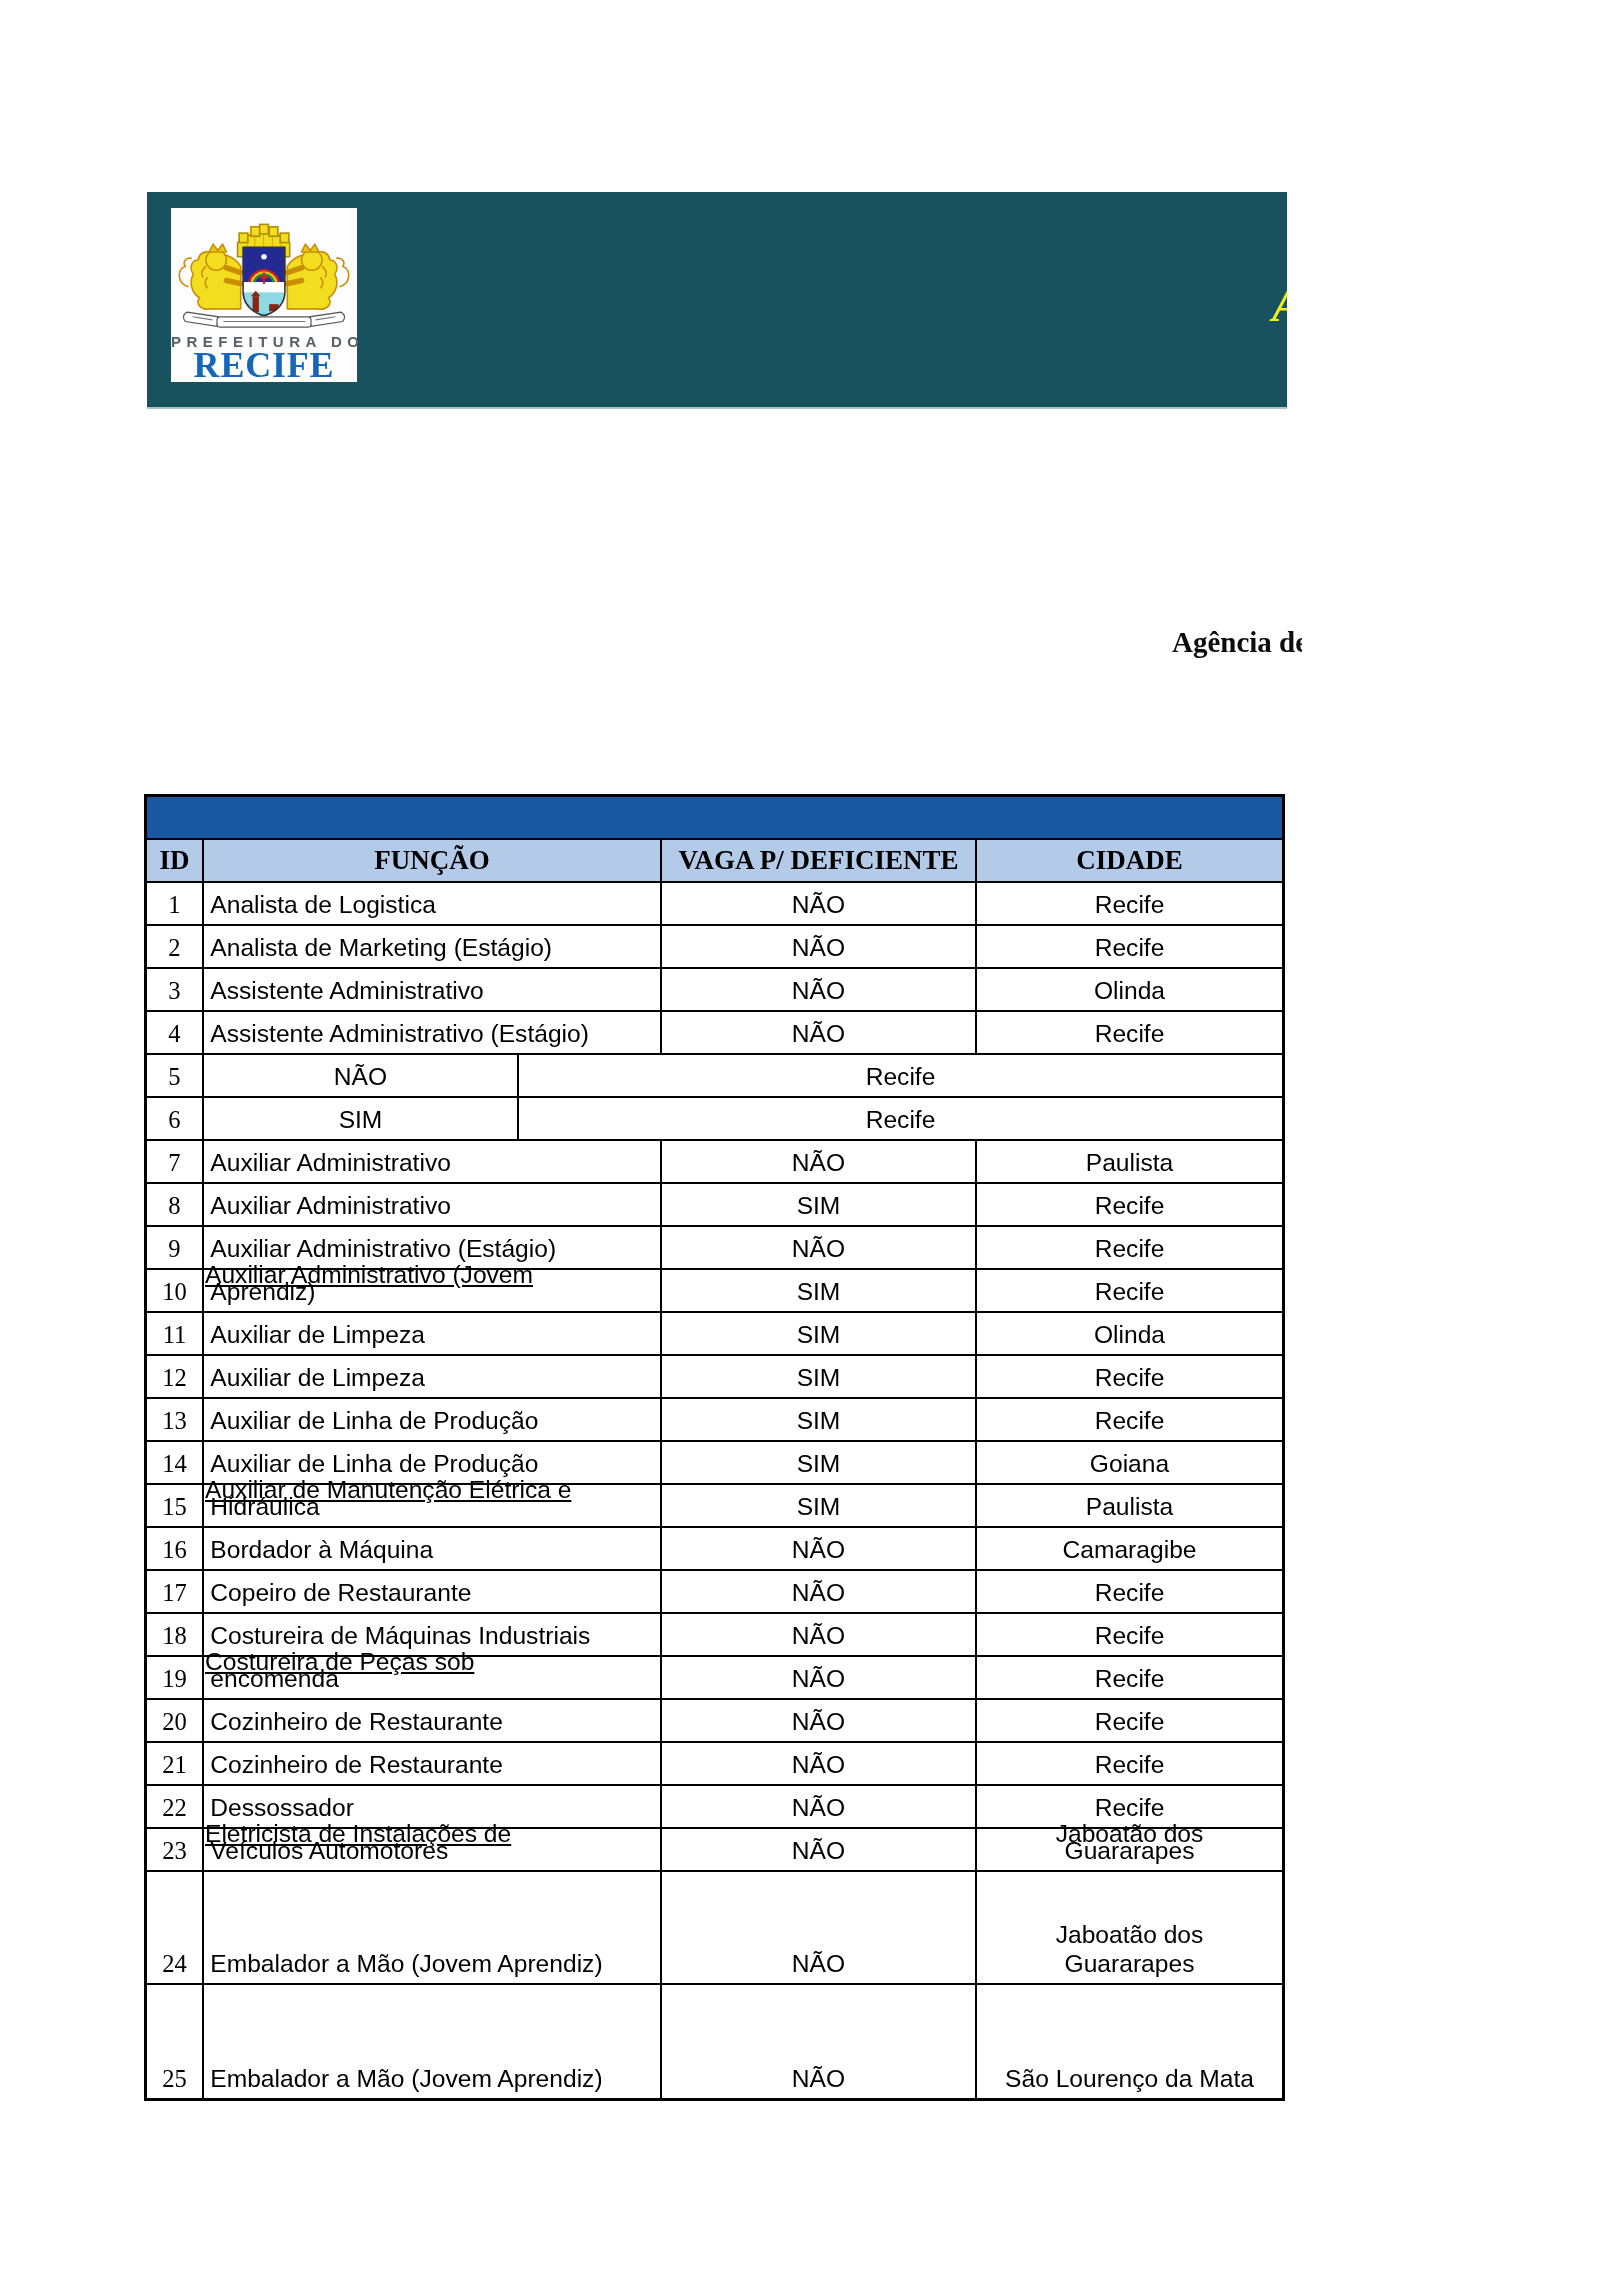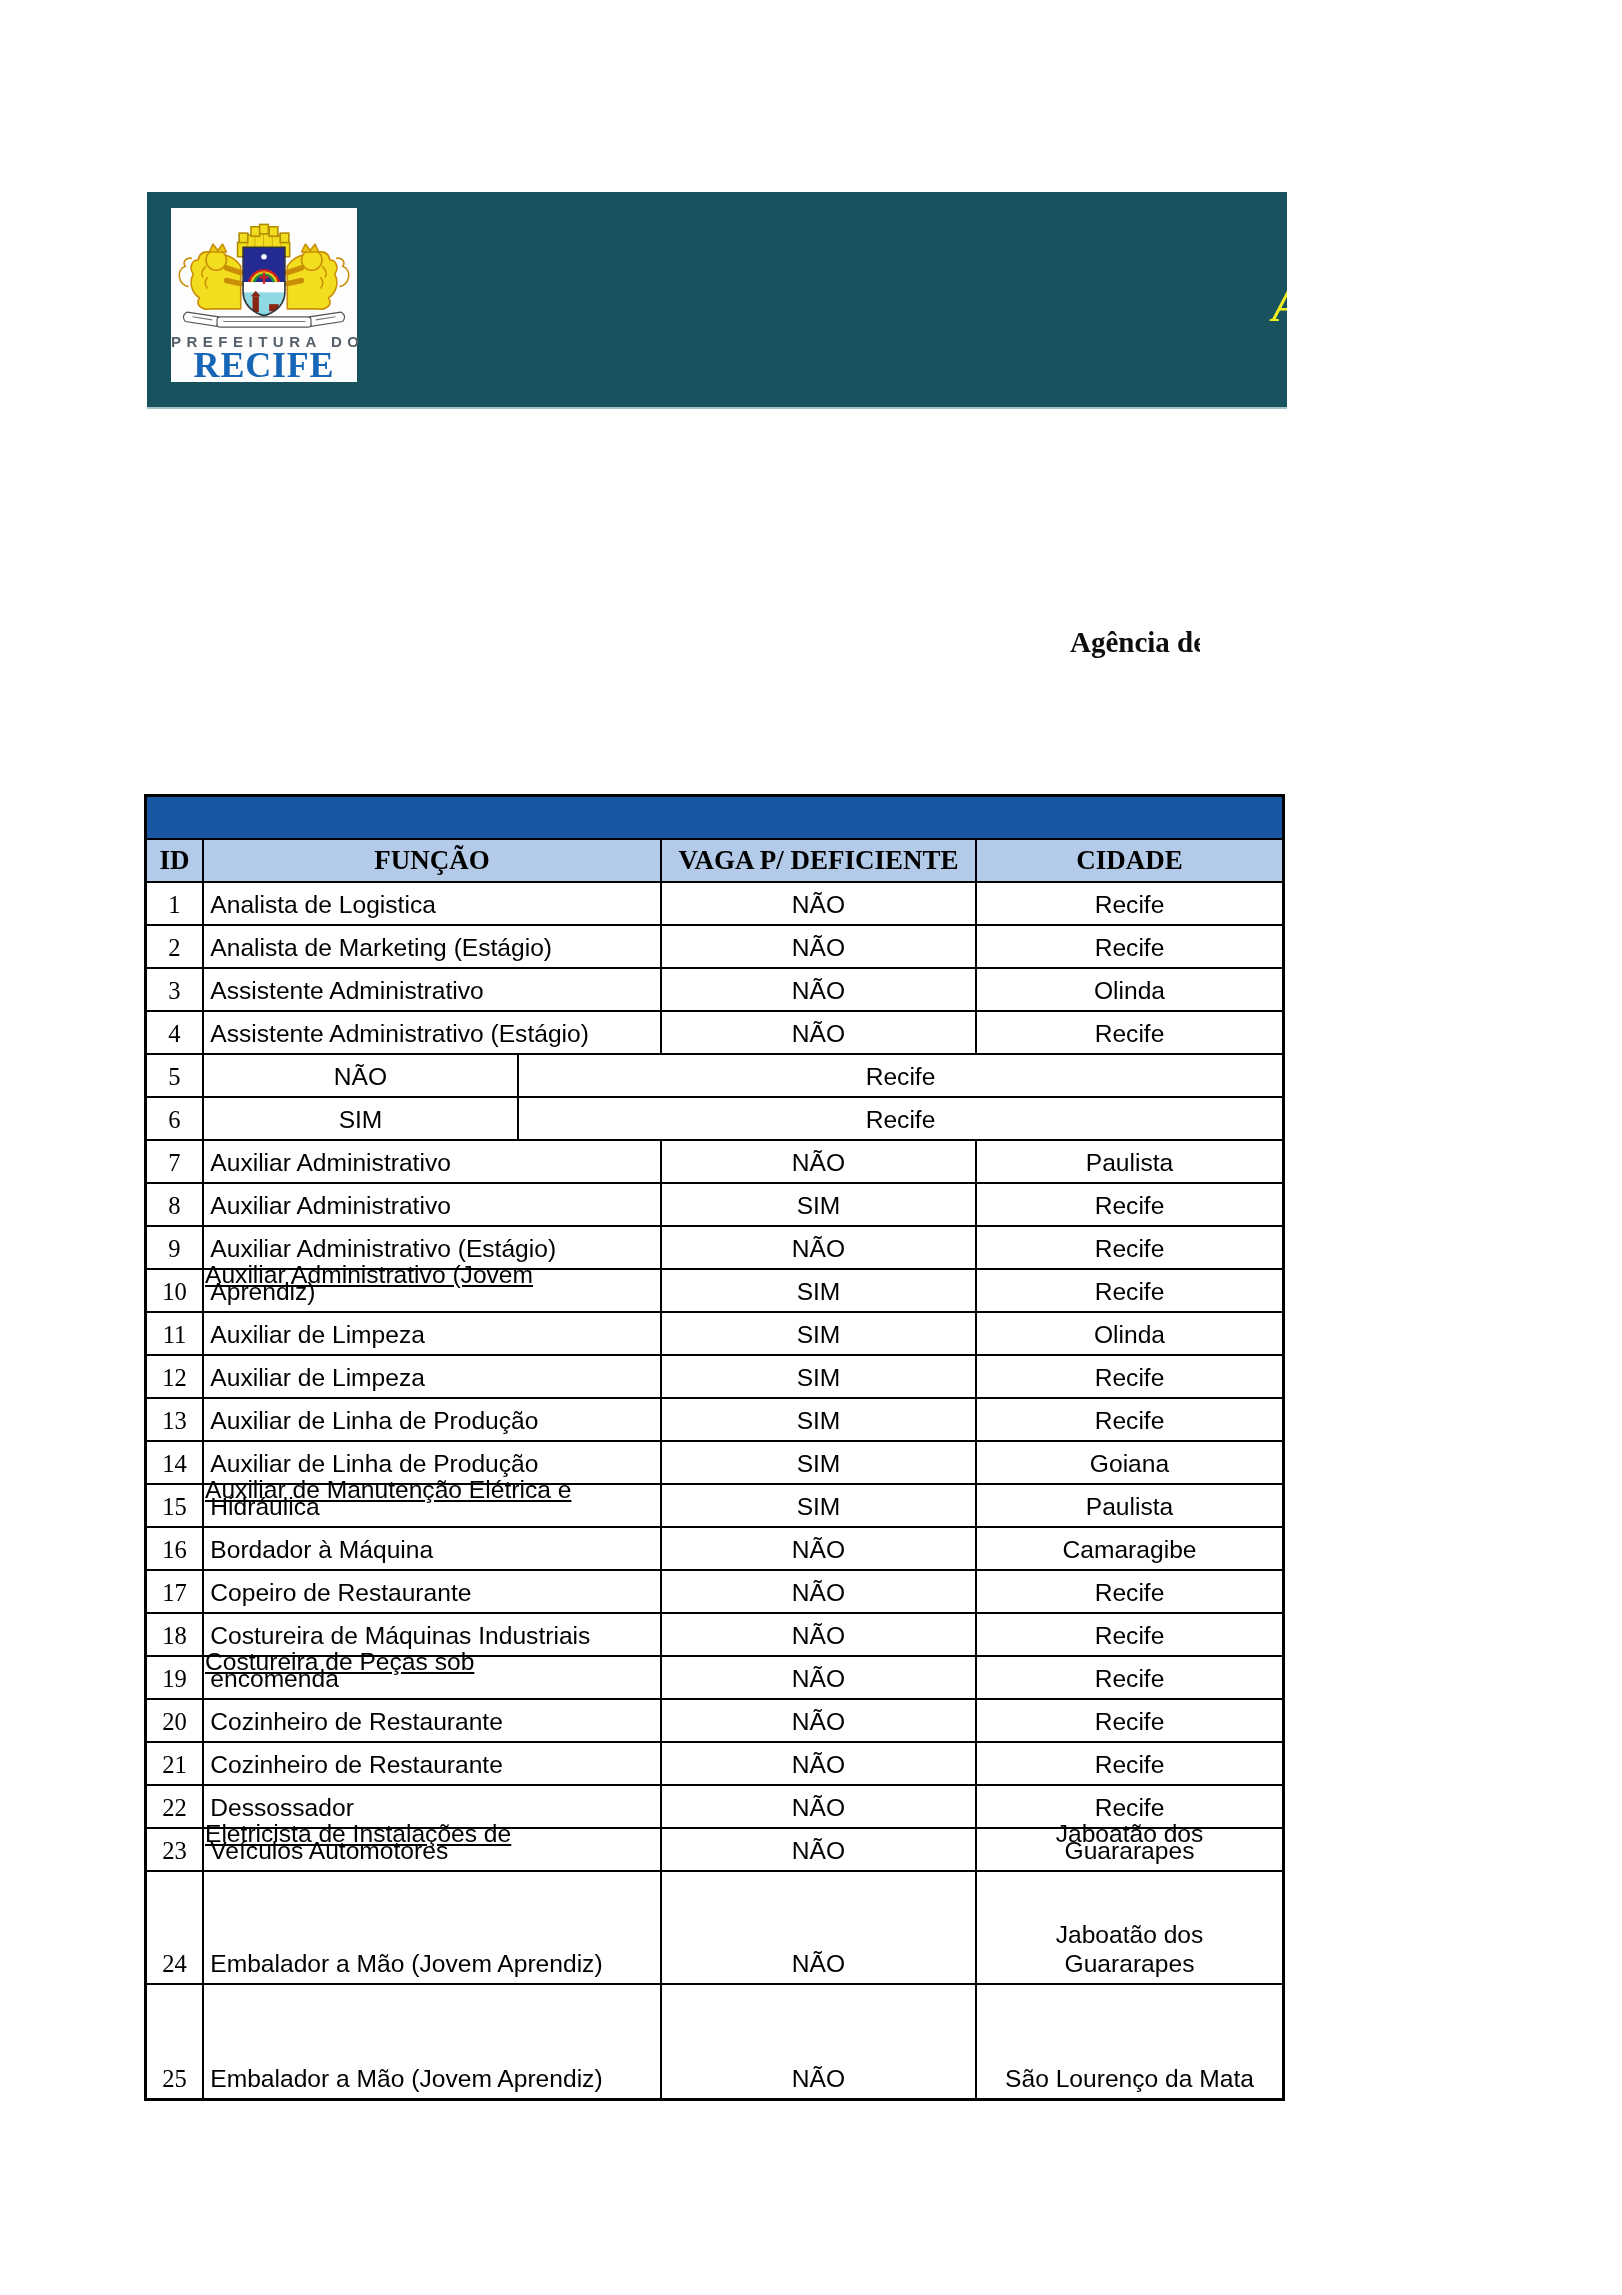--- a/index.html
+++ b/index.html
@@ -14,21 +14,21 @@
                  font-family:"Liberation Sans",sans-serif;font-size:15px;font-weight:bold;
                  letter-spacing:5.5px;color:#55606B;white-space:nowrap;}
   .logo-name{position:absolute;left:0;top:136px;width:186px;text-align:center;
              font-family:"Liberation Serif",serif;font-weight:bold;font-size:36px;
              letter-spacing:0.8px;}
   .partial-a{position:absolute;left:1125px;top:89px;
              font-family:"Liberation Serif",serif;font-style:italic;font-weight:bold;
              font-size:48px;line-height:1;}
 
   
-  .section-title{position:absolute;left:1070px;top:626px;width:130px;height:44px;
+  .section-title{position:absolute;left:1172px;top:626px;width:130px;height:44px;
                  overflow:hidden;white-space:nowrap;
                  font-family:"Liberation Serif",serif;font-weight:bold;font-size:29px;
                  color:#0d0d0d;}
 
   
   .vtable{position:absolute;left:144px;top:794px;width:1141px;box-sizing:border-box;
           border:3.2px solid #000;background:#fff;}
   .band{height:43px;box-sizing:border-box;border-bottom:2.4px solid #000;}
   .thead{display:flex;height:43px;box-sizing:border-box;border-bottom:2.4px solid #000;}
   .trow{display:flex;height:43px;box-sizing:border-box;border-bottom:2.4px solid #000;

